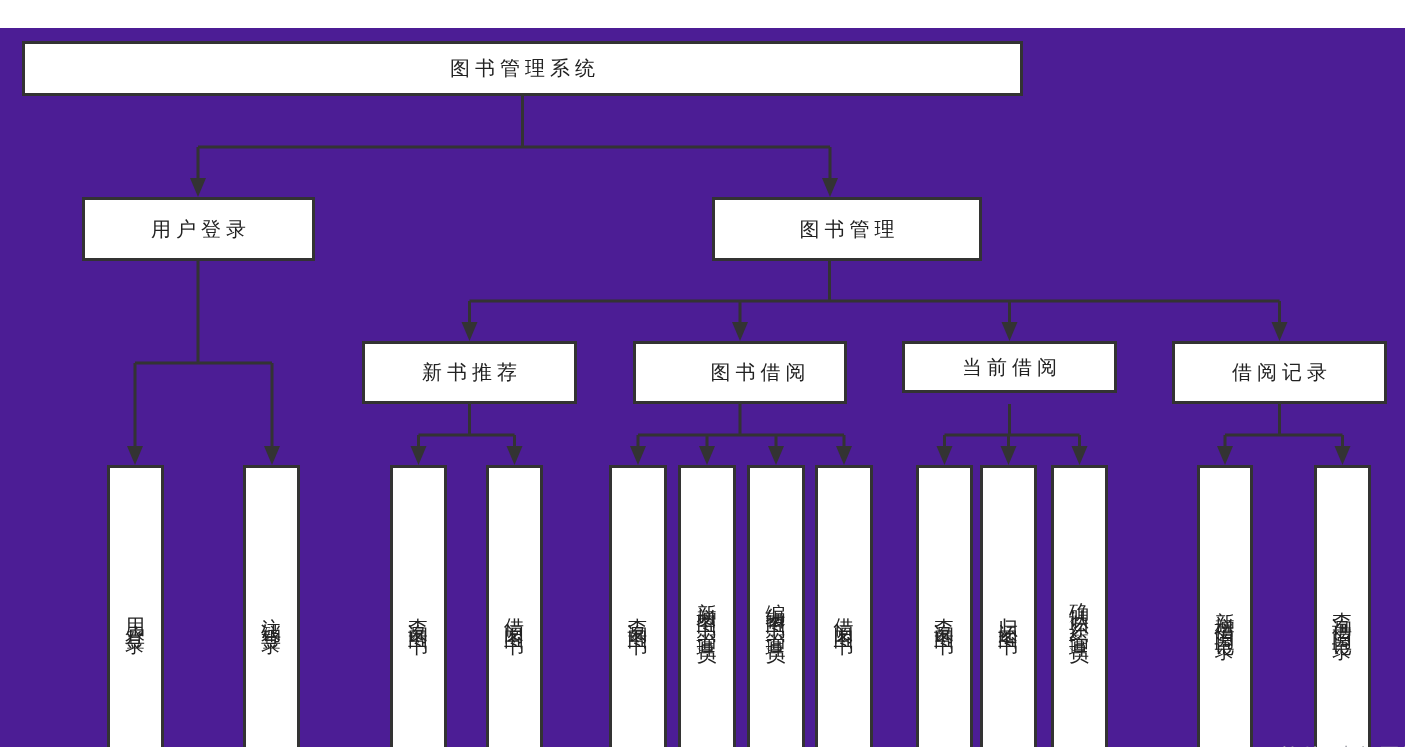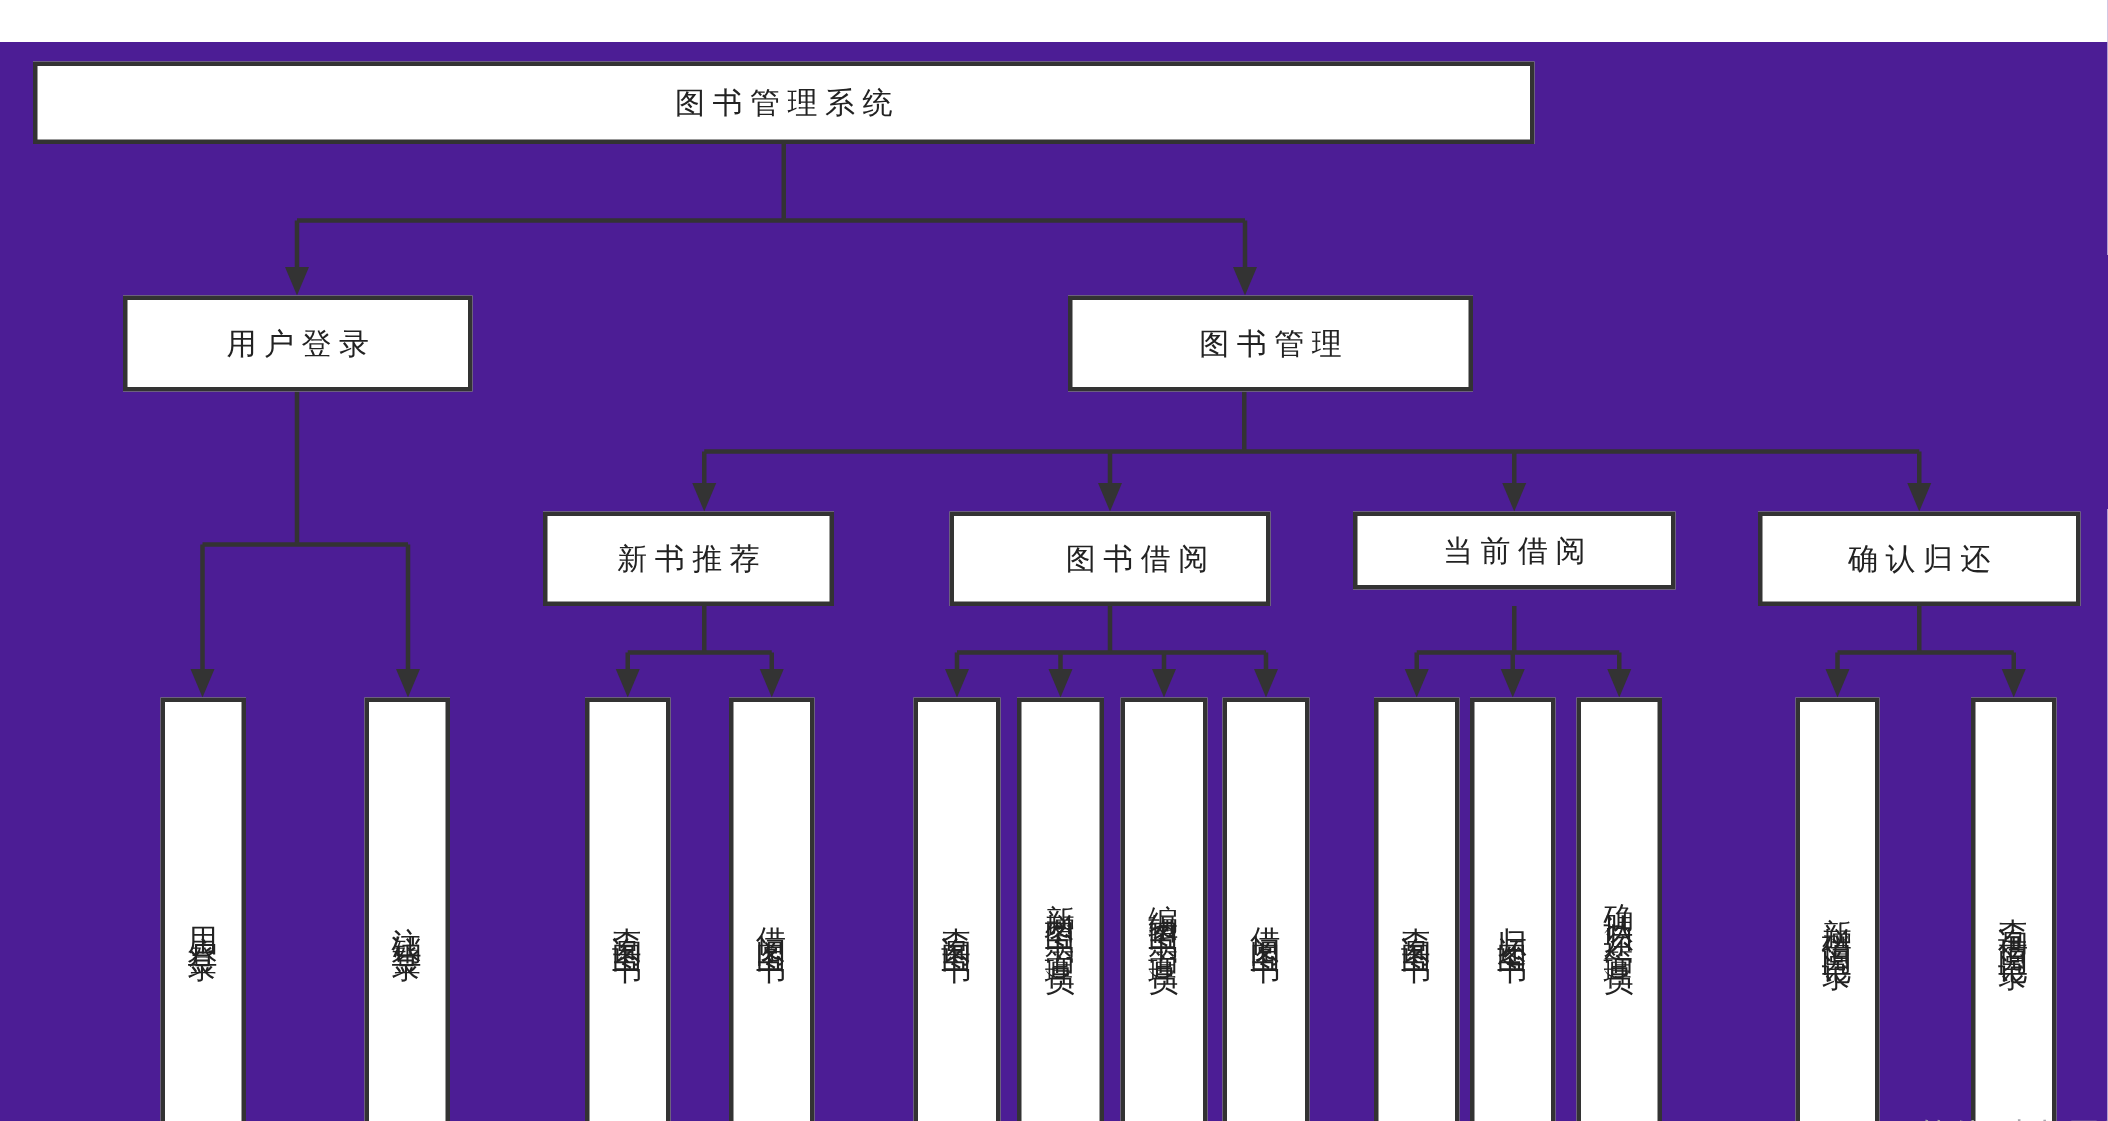--- a/index.html
+++ b/index.html
@@ -100,24 +100,24 @@
       <polygon points="1217,418 1233,418 1225,437"></polygon>
       <polygon points="1334.5,418 1350.5,418 1342.5,437"></polygon>
     </g>
   </svg>
 
   <div class="box" style="left:22px; top:13px; width:1001px; height:55px;">图书管理系统</div>
 
   <div class="box" style="left:82px; top:169px; width:233px; height:64px;">用户登录</div>
   <div class="box" style="left:712px; top:169px; width:270px; height:64px;">图书管理</div>
 
-  <div class="box" style="left:362px; top:313px; width:194px; height:63px;">新书推荐</div>
+  <div class="box" style="left:362px; top:313px; width:215px; height:63px;">新书推荐</div>
   <div class="box" style="left:633px; top:313px; width:214px; height:63px;padding-left:36px;">图书借阅</div>
   <div class="box" style="left:902px; top:313px; width:215px; height:52px;">当前借阅</div>
-  <div class="box" style="left:1172px; top:313px; width:215px; height:63px;">确认归还</div>
+  <div class="box" style="left:1172px; top:313px; width:215px; height:63px;">借阅记录</div>
 
   <div class="vbox" style="left:107px; top:437px; width:57px; height:298px;">
     <span class="vtext">用户登录</span>
   </div>
   <div class="vbox" style="left:243px; top:437px; width:57px; height:298px;">
     <span class="vtext">注销登录</span>
   </div>
 
   <div class="vbox" style="left:390px; top:437px; width:57px; height:298px;">
     <span class="vtext">查询图书</span>

